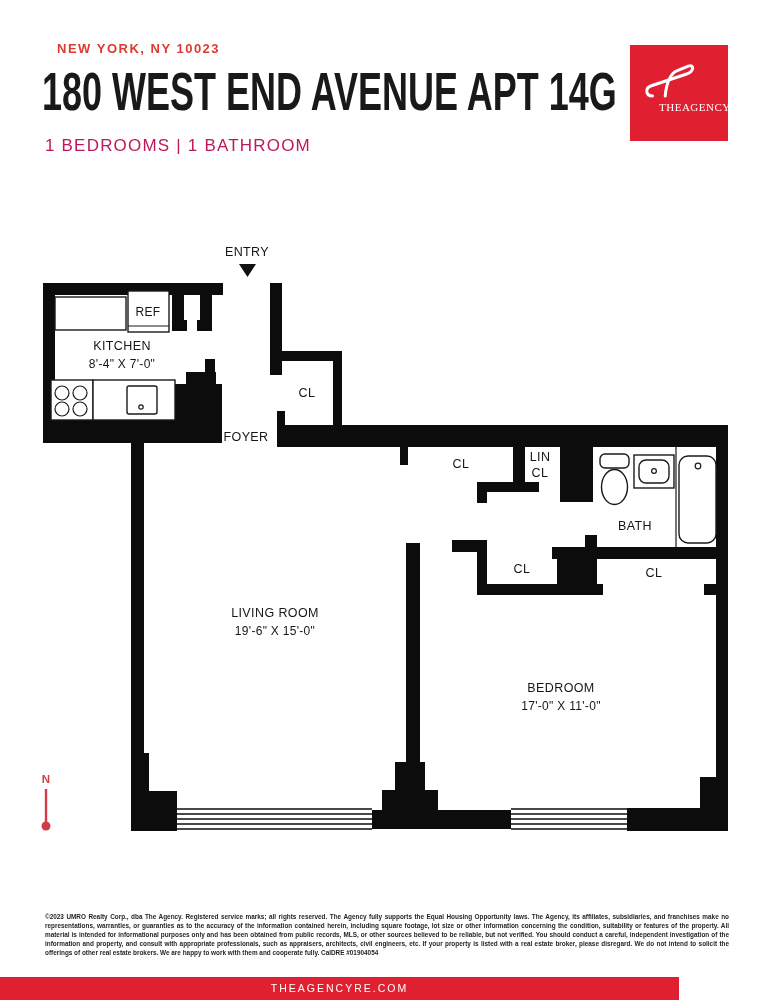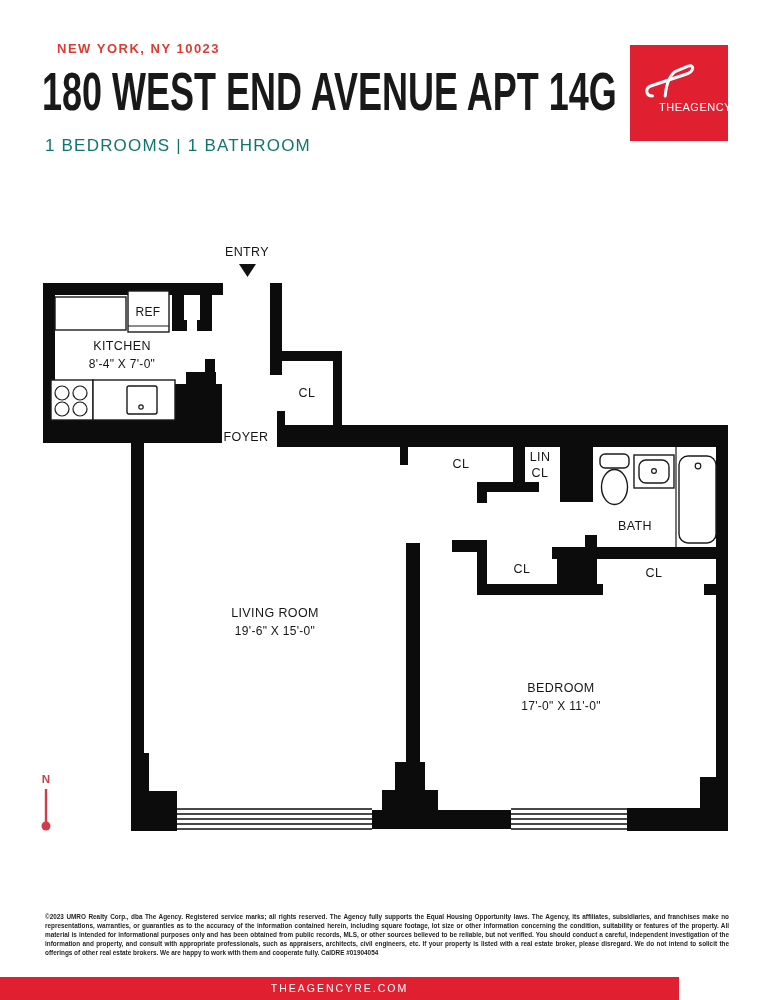--- a/index.html
+++ b/index.html
@@ -5,26 +5,26 @@
   html,body{margin:0;padding:0;background:#ffffff;}
   .page{position:relative;width:773px;height:1000px;background:#fff;overflow:hidden;
         font-family:"Liberation Sans",sans-serif;}
   
   .location{position:absolute;left:45px;top:41px;font-size:13px;font-weight:700;
             letter-spacing:1.5px;color:var(--location-red,#dd3b32);margin-left:12px;}
   .title{position:absolute;left:42px;top:60px;margin:0;font-size:50px;font-weight:700;
          color:#191919;white-space:nowrap;letter-spacing:0px;
          transform:scale(0.72,1.08);transform-origin:left top;}
   .subtitle{position:absolute;left:45px;top:136px;font-size:17px;font-weight:400;
-            letter-spacing:1.2px;color:#0f766e;}
+            letter-spacing:1.2px;color:#be185d;}
   .logo{position:absolute;left:630px;top:45px;width:98px;height:96px;
         background:var(--brand-red,#e02030);}
   .logo svg{position:absolute;left:12px;top:12px;}
   .logo .brand{position:absolute;left:29px;top:56px;color:#fff;font-size:11px;
-               font-weight:400;letter-spacing:0.5px;}
+               font-weight:400;letter-spacing:0.5px;font-family:Liberation Serif, serif;}
   
   .plan{position:absolute;left:0;top:0;}
   .wall{fill:#0c0c0c;stroke:none;}
   .fix{fill:#ffffff;stroke:#1a1a1a;stroke-width:1.4;}
   .fixthin{fill:none;stroke:#1a1a1a;stroke-width:1.2;}
   text.lbl{font-family:"Liberation Sans",sans-serif;font-size:12.5px;fill:#161616;
            letter-spacing:0.4px;text-anchor:middle;}
   text.dim{font-family:"Liberation Sans",sans-serif;font-size:12px;fill:#161616;
            letter-spacing:0.3px;text-anchor:middle;}
   text.north{font-family:"Liberation Sans",sans-serif;font-size:11.5px;font-weight:700;

